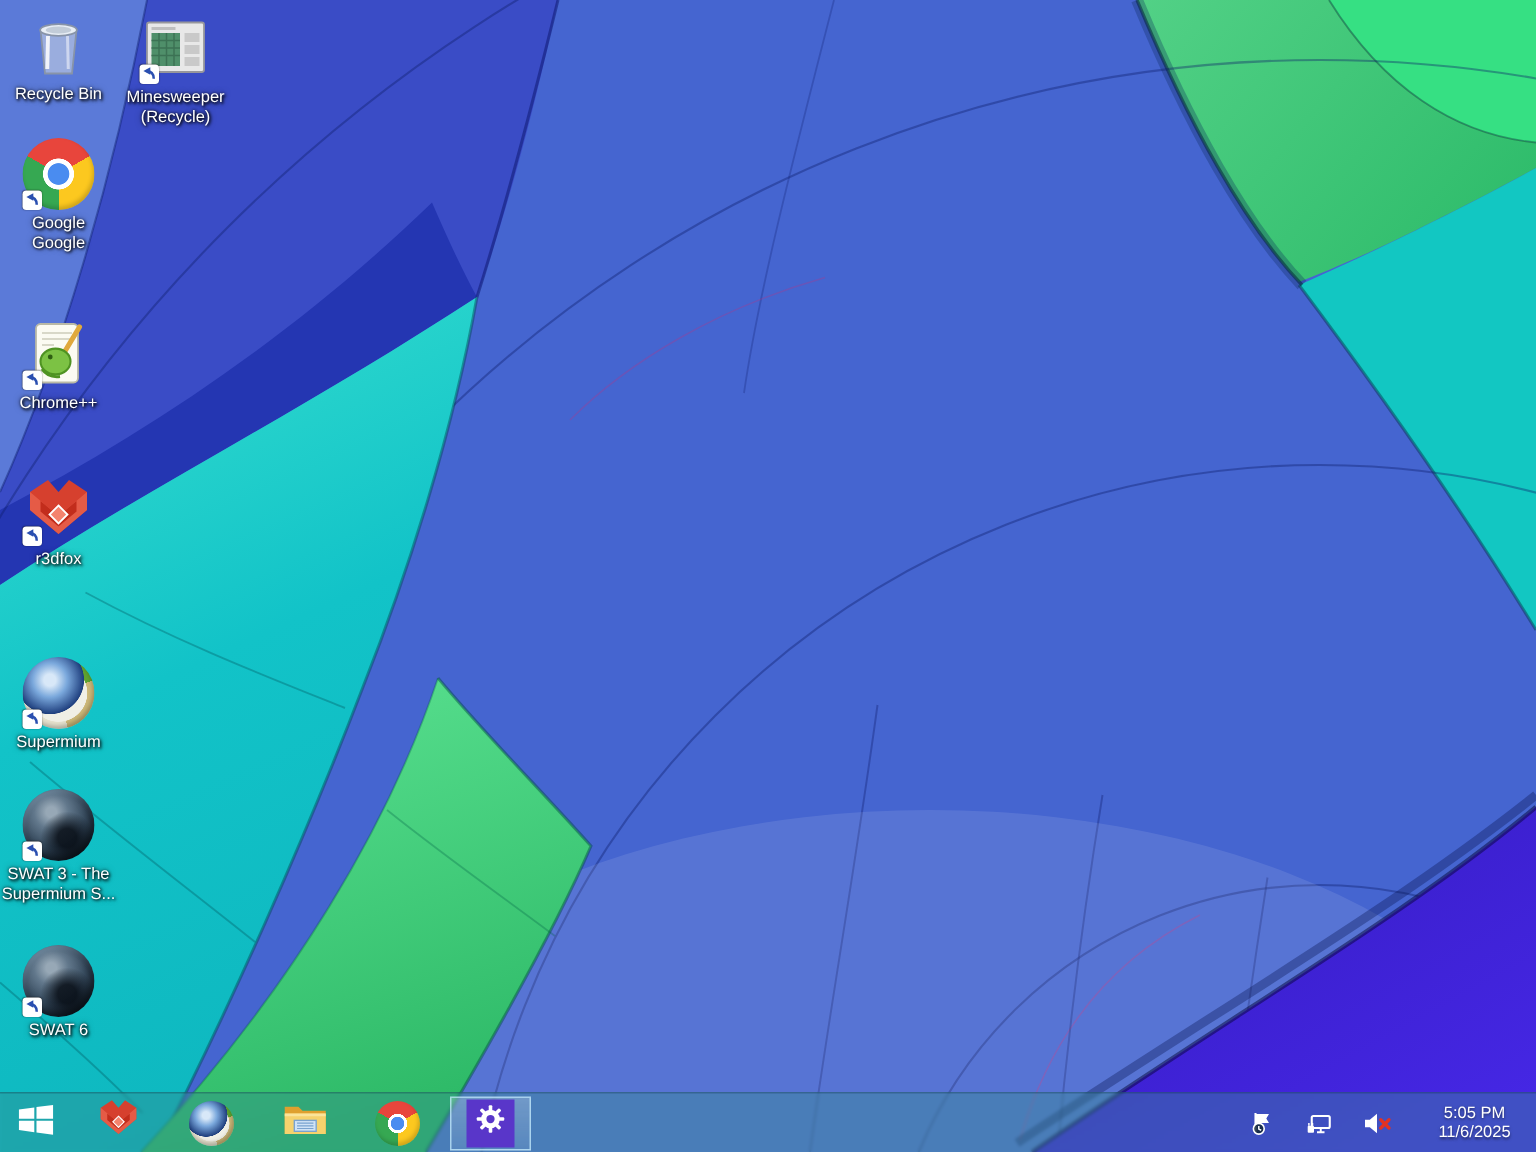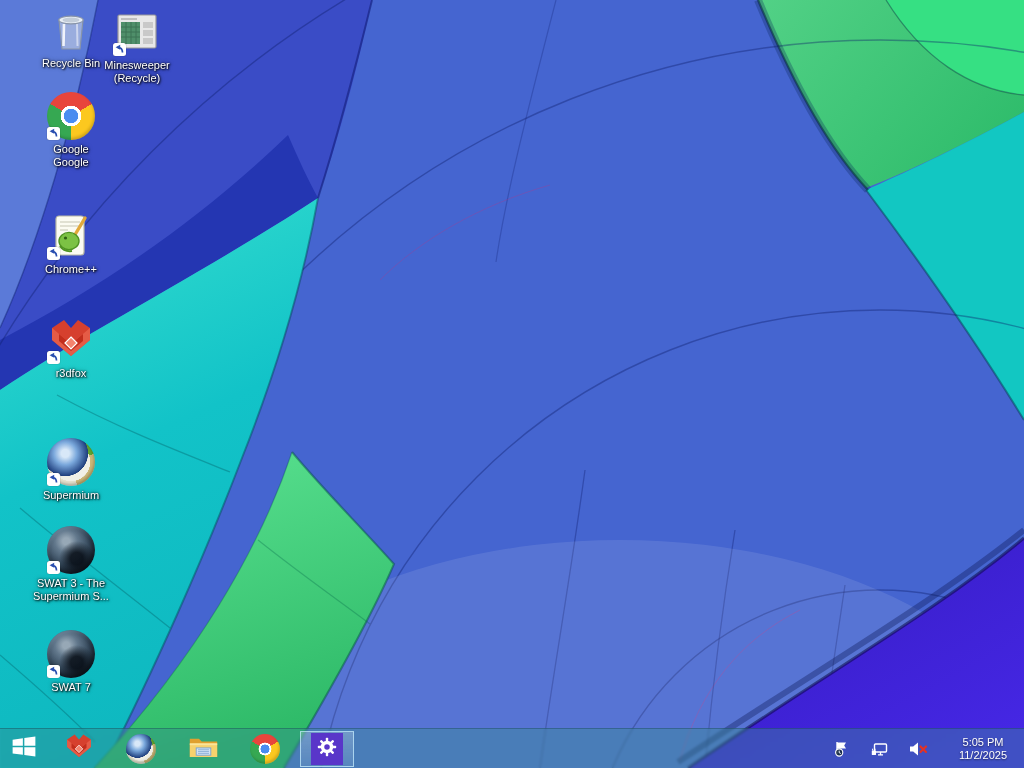--- a/index.html
+++ b/index.html
@@ -4,21 +4,21 @@
 <style>
   html,body{margin:0;padding:0;}
   body{
     width:1024px;height:768px;overflow:hidden;position:relative;
     font-family:"Liberation Sans", sans-serif;background:#4463cf;
     -webkit-font-smoothing:antialiased;
   }
   
   #wallpaper{position:absolute;inset:0;z-index:0;}
   
-  .desktop-icon{position:absolute;width:78px;text-align:center;z-index:2;cursor:default;padding-left:32px;}
+  .desktop-icon{position:absolute;width:78px;text-align:center;z-index:2;cursor:default;}
   .di-img{width:48px;height:48px;margin:0 auto;position:relative;}
   .di-img > .ball{width:48px;height:48px;}
   .di-label{margin-top:3px;font-size:11px;line-height:13px;color:#fff;
     text-shadow:1px 1px 2px rgba(0,0,0,.95),0 0 2px rgba(0,0,0,.75),0 0 4px rgba(0,0,0,.5);}
   .shortcut-badge{position:absolute;left:0;bottom:0;width:13px;height:13px;background:#fff;
     border-radius:2.5px;box-shadow:0 0 1px rgba(0,0,0,.6);display:flex;align-items:center;justify-content:center;}
   
   .ball{border-radius:50%;display:block;}
   .chrome-ball{
     background:
@@ -146,21 +146,21 @@
       <path d="M30,18 L30.5,40" stroke="rgba(255,255,255,0.5)" stroke-width="2"></path>
       <ellipse cx="24" cy="14" rx="12.2" ry="3.9" fill="#e8eef5" stroke="#8894a8" stroke-width="1.1"></ellipse>
       <ellipse cx="24" cy="14" rx="8.5" ry="2.4" fill="#c2ccd8"></ellipse>
     </svg>
   </div>
   <div class="di-label">
     <div>Recycle Bin</div>
   </div>
 </div>
 
-<div class="desktop-icon" style="left:66px;top:8px">
+<div class="desktop-icon" style="left:78px;top:8px">
   <div class="di-img">
     <svg viewBox="0 0 48 48" width="48" height="48">
       <rect x="5" y="7" width="38" height="33" rx="1.5" fill="#e8e8e8" stroke="#97979c" stroke-width="1.2"></rect>
       <rect x="8" y="10" width="16" height="2" fill="#bfbfbf"></rect>
       <rect x="8" y="14" width="19" height="22" fill="#4f8f6a"></rect>
       <path d="M8,19 h19 M8,24 h19 M8,29 h19 M13,14 v22 M18,14 v22 M23,14 v22" stroke="#3c7254" stroke-width="1"></path>
       <rect x="30" y="14" width="10" height="6" fill="#c9c9c9"></rect>
       <rect x="30" y="22" width="10" height="6" fill="#c9c9c9"></rect>
       <rect x="30" y="30" width="10" height="6" fill="#c9c9c9"></rect>
     </svg>
@@ -271,21 +271,21 @@
   <div class="di-img">
     <span class="ball swat-ball" style="width:48px;height:48px"></span>
     <span class="shortcut-badge">
       <svg viewBox="0 0 13 13" width="13" height="13">
           <path d="M9.5,9.5 C 9.5,6.2 7.6,4.3 4.6,4.3" fill="none" stroke="#2a4fb0" stroke-width="1.7"></path>
           <path d="M7.2,1.8 L2.6,4.3 L7.2,6.8 Z" fill="#2a4fb0"></path>
         </svg>
     </span>
   </div>
   <div class="di-label">
-    <div>SWAT 7</div>
+    <div>SWAT 6</div>
   </div>
 </div>
 
 <div id="taskbar">
 
   <div class="tb-btn tb-start">
     <span>
       <svg viewBox="0 0 32 28" width="26" height="23">
         <g fill="#fff">
           <path d="M2,5.6 L14.6,3.9 L14.6,13.2 L2,13.2 Z"></path>
@@ -366,16 +366,16 @@
       <svg viewBox="0 0 20 18" width="20" height="18">
         <path d="M2,6.5 h3.2 L10,2.5 v13 L5.2,11.5 H2 Z" fill="#fff"></path>
         <g stroke="#e33223" stroke-width="2.2" stroke-linecap="round">
           <path d="M12.5,6.5 L18,12"></path>
             <path d="M18,6.5 L12.5,12"></path>
         </g>
       </svg>
     </span>
     <div id="clock">
       <div>5:05 PM</div>
-      <div>11/2/2025</div>
+      <div>11/6/2025</div>
     </div>
   </div>
 </div>
 
 </body></html>

